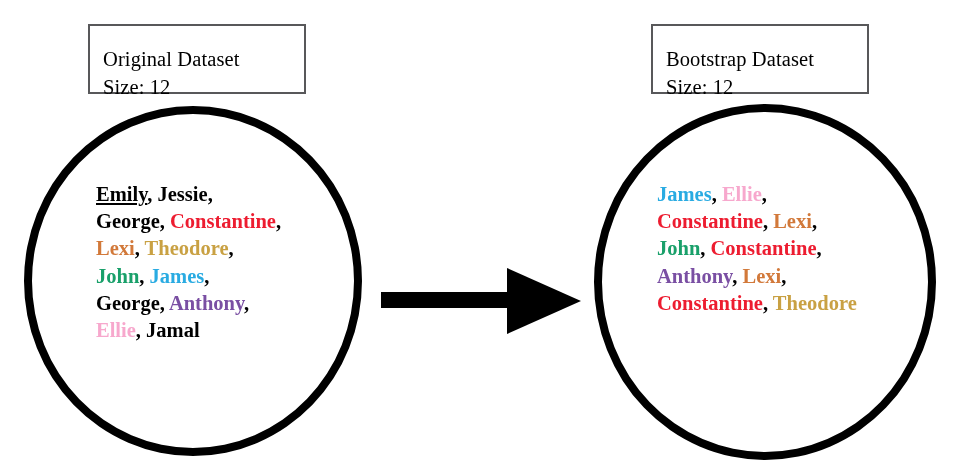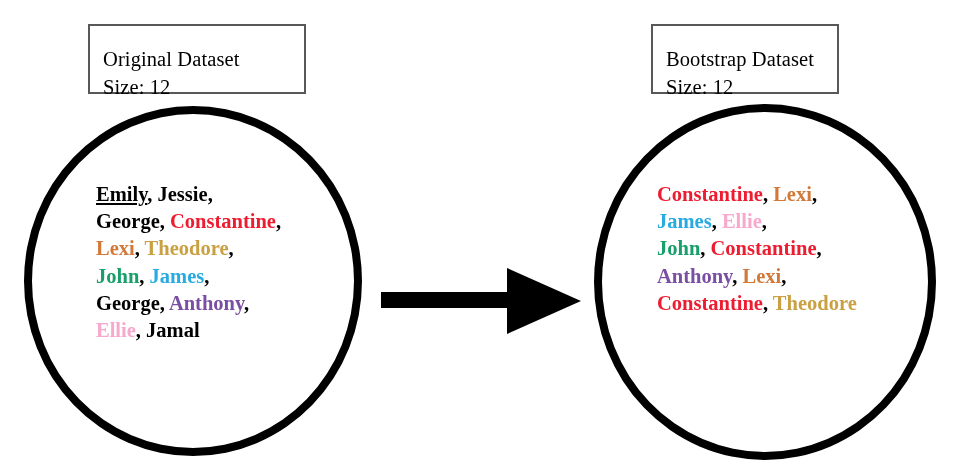--- a/index.html
+++ b/index.html
@@ -26,21 +26,21 @@
     z-index: 5;
   }
   .label-box .line {
     font-size: 20.5px;
     line-height: 28px;
     color: #000000;
     white-space: nowrap;
     letter-spacing: 0.1px;
   }
   #box-original { left: 88px;  top: 24px; width: 218px; height: 70px; }
-  #box-bootstrap { left: 651px; top: 24px; width: 188px; height: 70px; }
+  #box-bootstrap { left: 651px; top: 24px; width: 218px; height: 70px; }
 
   
   .circle {
     position: absolute;
     box-sizing: border-box;
     border: 8px solid #000000;
     border-radius: 50%;
     background: #ffffff;
     z-index: 1;
   }
@@ -92,22 +92,22 @@
 
   <div class="names" id="names-original">
       <span class="row"><span class="nm" style="color: rgb(0, 0, 0); text-decoration: underline;">Emily</span><span class="sep">, </span><span class="nm" style="color: rgb(0, 0, 0);">Jessie</span><span class="sep">, </span></span>
       <span class="row"><span class="nm" style="color: rgb(0, 0, 0);">George</span><span class="sep">, </span><span class="nm" style="color: rgb(237, 28, 48);">Constantine</span><span class="sep">, </span></span>
       <span class="row"><span class="nm" style="color: rgb(210, 121, 58);">Lexi</span><span class="sep">, </span><span class="nm" style="color: rgb(201, 161, 67);">Theodore</span><span class="sep">, </span></span>
       <span class="row"><span class="nm" style="color: rgb(25, 160, 106);">John</span><span class="sep">, </span><span class="nm" style="color: rgb(41, 171, 226);">James</span><span class="sep">, </span></span>
       <span class="row"><span class="nm" style="color: rgb(0, 0, 0);">George</span><span class="sep">, </span><span class="nm" style="color: rgb(122, 79, 163);">Anthony</span><span class="sep">, </span></span>
       <span class="row"><span class="nm" style="color: rgb(247, 168, 205);">Ellie</span><span class="sep">, </span><span class="nm" style="color: rgb(0, 0, 0);">Jamal</span></span>
     </div>
   <div class="names" id="names-bootstrap">
+      <span class="row"><span class="nm" style="color: rgb(41, 171, 226);">James</span><span class="sep">, </span><span class="nm" style="color: rgb(247, 168, 205);">Ellie</span><span class="sep">, </span></span>
       <span class="row"><span class="nm" style="color: rgb(237, 28, 48);">Constantine</span><span class="sep">, </span><span class="nm" style="color: rgb(210, 121, 58);">Lexi</span><span class="sep">, </span></span>
-      <span class="row"><span class="nm" style="color: rgb(41, 171, 226);">James</span><span class="sep">, </span><span class="nm" style="color: rgb(247, 168, 205);">Ellie</span><span class="sep">, </span></span>
       <span class="row"><span class="nm" style="color: rgb(25, 160, 106);">John</span><span class="sep">, </span><span class="nm" style="color: rgb(237, 28, 48);">Constantine</span><span class="sep">, </span></span>
       <span class="row"><span class="nm" style="color: rgb(122, 79, 163);">Anthony</span><span class="sep">, </span><span class="nm" style="color: rgb(210, 121, 58);">Lexi</span><span class="sep">, </span></span>
       <span class="row"><span class="nm" style="color: rgb(237, 28, 48);">Constantine</span><span class="sep">, </span><span class="nm" style="color: rgb(201, 161, 67);">Theodore</span></span>
     </div>
 
   <svg id="arrow" viewBox="0 0 200 66">
     <rect x="0" y="24" width="132" height="16" fill="#000000"></rect>
     <polygon points="126,0 200,33 126,66" fill="#000000"></polygon>
   </svg>
 

